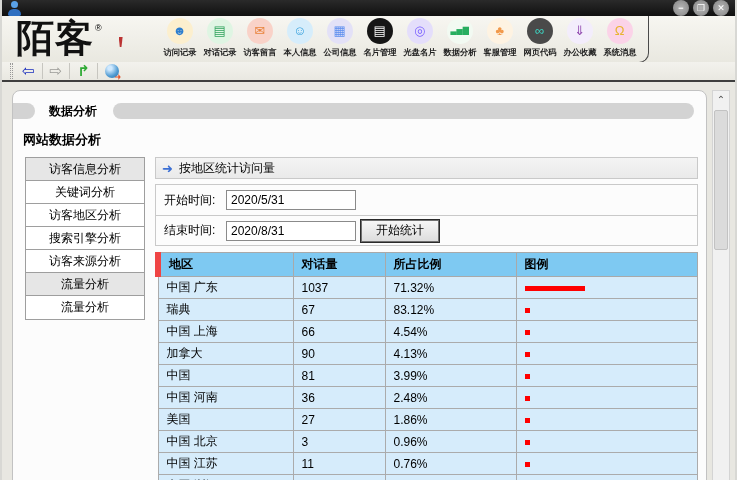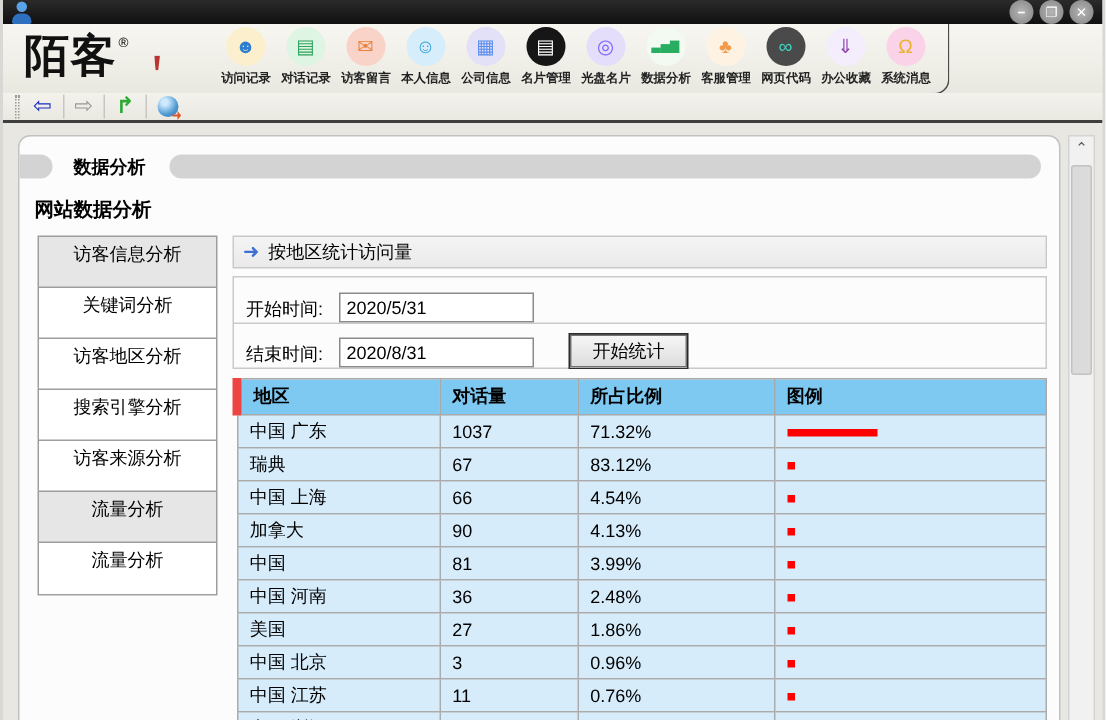--- a/index.html
+++ b/index.html
@@ -15,21 +15,21 @@
   .app-icon { width:13px; height:15px; position:relative; margin-right:6px; }
   .app-icon .head { width:7px; height:7px; border-radius:50%; background:#5aa2e8; margin:0 auto; }
   .app-icon .bodyp { width:13px; height:7px; border-radius:6px 6px 2px 2px; background:#2f6fc0; margin-top:1px; }
   .title-spacer { flex:1; }
   .winbtn { width:16px; height:16px; border-radius:50%; background:radial-gradient(#b5b5b5,#828282); color:#fff;
             font-size:9px; line-height:16px; text-align:center; margin-left:4px; font-weight:bold; cursor:default; }
 
   
   .brandbar { height:46px; background:linear-gradient(#F7F6F1,#E9E8E0); display:flex; align-items:center; padding:0 8px; }
   .logo { display:flex; align-items:flex-start; margin:0 10px 0 6px; }
-  .logo-text { font-size:30px; font-weight:bold; letter-spacing:1px; color:#111; line-height:34px;
+  .logo-text { font-size:38px; font-weight:bold; letter-spacing:1px; color:#111; line-height:34px;
                font-family:"Liberation Serif","DejaVu Serif",serif; }
   .logo-reg { font-size:9px; margin:2px 2px 0 1px; }
   .logo-avatar { width:30px; height:36px; position:relative; margin-left:2px; }
   .logo-avatar .head { width:16px; height:16px; border-radius:50%; background:radial-gradient(circle at 35% 30%,#bfe0f8,#4f97d8); margin:0 auto; }
   .logo-avatar .bodyp { width:30px; height:16px; border-radius:14px 14px 3px 3px; background:linear-gradient(#3c86cf,#1f5ea8); margin-top:2px; position:relative; }
   .logo-avatar .tie { position:absolute; left:13px; top:16px; width:4px; height:10px; background:#b33; clip-path:polygon(0 0,100% 0,70% 100%,30% 100%); }
 
   .tool-strip { display:flex; align-items:flex-start; margin-left:6px; padding:2px 8px 3px 8px;
                 border-bottom:1px solid #4a4a4a; border-right:1px solid #4a4a4a; border-radius:0 0 10px 0; }
   .tool-item { width:38px; display:flex; flex-direction:column; align-items:center; margin:0 1px; cursor:pointer; }
@@ -55,38 +55,38 @@
 
   .tabstrip { display:flex; align-items:center; height:20px; margin:2px 4px 10px 0; }
   .tab-blob { width:22px; height:16px; background:#D3D3D3; border-radius:0 8px 8px 0; margin-right:14px; margin-left:-6px; }
   .tab-label { font-size:12px; font-weight:bold; margin-right:16px; }
   .tab-rest { flex:1; height:16px; background:#D3D3D3; border-radius:8px; }
 
   .section-title { font-size:13px; font-weight:bold; margin:0 0 8px 4px; }
 
   .body-row { display:flex; align-items:flex-start; }
   .sidebar { width:120px; border:1px solid #9E9E9E; margin-left:6px; background:#fff; }
-  .side-item { height:34px; line-height:22px; text-align:center; font-size:12px; background:#fff;
+  .side-item { height:23px; line-height:22px; text-align:center; font-size:12px; background:#fff;
                border-bottom:1px solid #9E9E9E; cursor:pointer; }
   .side-item:last-child { border-bottom:none; }
   .side-item.hl { background:#E6E6E6; }
 
   .main { flex:1; margin-left:10px; }
   .panel-head { height:22px; background:linear-gradient(#F4F4F4,#EAEAEA); border:1px solid #C9C9C9;
                 display:flex; align-items:center; padding:0 6px; margin-bottom:5px; }
   .arrow-ico { color:#3b6fd4; font-size:13px; margin-right:6px; font-weight:bold; }
   .panel-head-label { font-size:12px; }
 
   .form-block { border:1px solid #C9C9C9; margin-bottom:6px; background:#FCFCFC; }
-  .form-row { height:30px; display:flex; align-items:flex-end; padding:0 8px; }
+  .form-row { height:30px; display:flex; align-items:center; padding:0 8px; }
   .form-row + .form-row { border-top:1px solid #C9C9C9; }
   .form-label { width:62px; font-size:12px; }
   .form-input { width:130px; height:20px; border:1px solid #8A8A8A; font-size:12px; padding:1px 4px;
                 font-family:"Liberation Sans",sans-serif; background:#fff; }
-  .submit-btn { margin-left:24px; height:22px; padding:0 14px; font-size:12px; background:linear-gradient(#F6F6F6,#DDDDDD);
+  .submit-btn { margin-left:5px; height:22px; padding:0 14px; font-size:12px; background:linear-gradient(#F6F6F6,#DDDDDD);
                 border:1px solid #707070; box-shadow:0 0 0 1px #2b2b2b; cursor:pointer;
                 font-family:"Liberation Sans",sans-serif; }
 
   table.data { width:100%; border-collapse:collapse; table-layout:fixed; }
   table.data th { background:#7EC9F2; font-weight:bold; text-align:left; height:24px; padding:0 8px; font-size:12px;
                   border:1px solid #A9A9A9; border-left:none; }
   table.data th:first-child { border-left:6px solid #ef4444; }
   table.data td { background:#D6ECFB; height:22px; padding:0 8px; font-size:12px;
                   border:1px solid #ABABAB; border-left:none; border-top:none; }
   table.data td:first-child { border-left:1px solid #ABABAB; }

